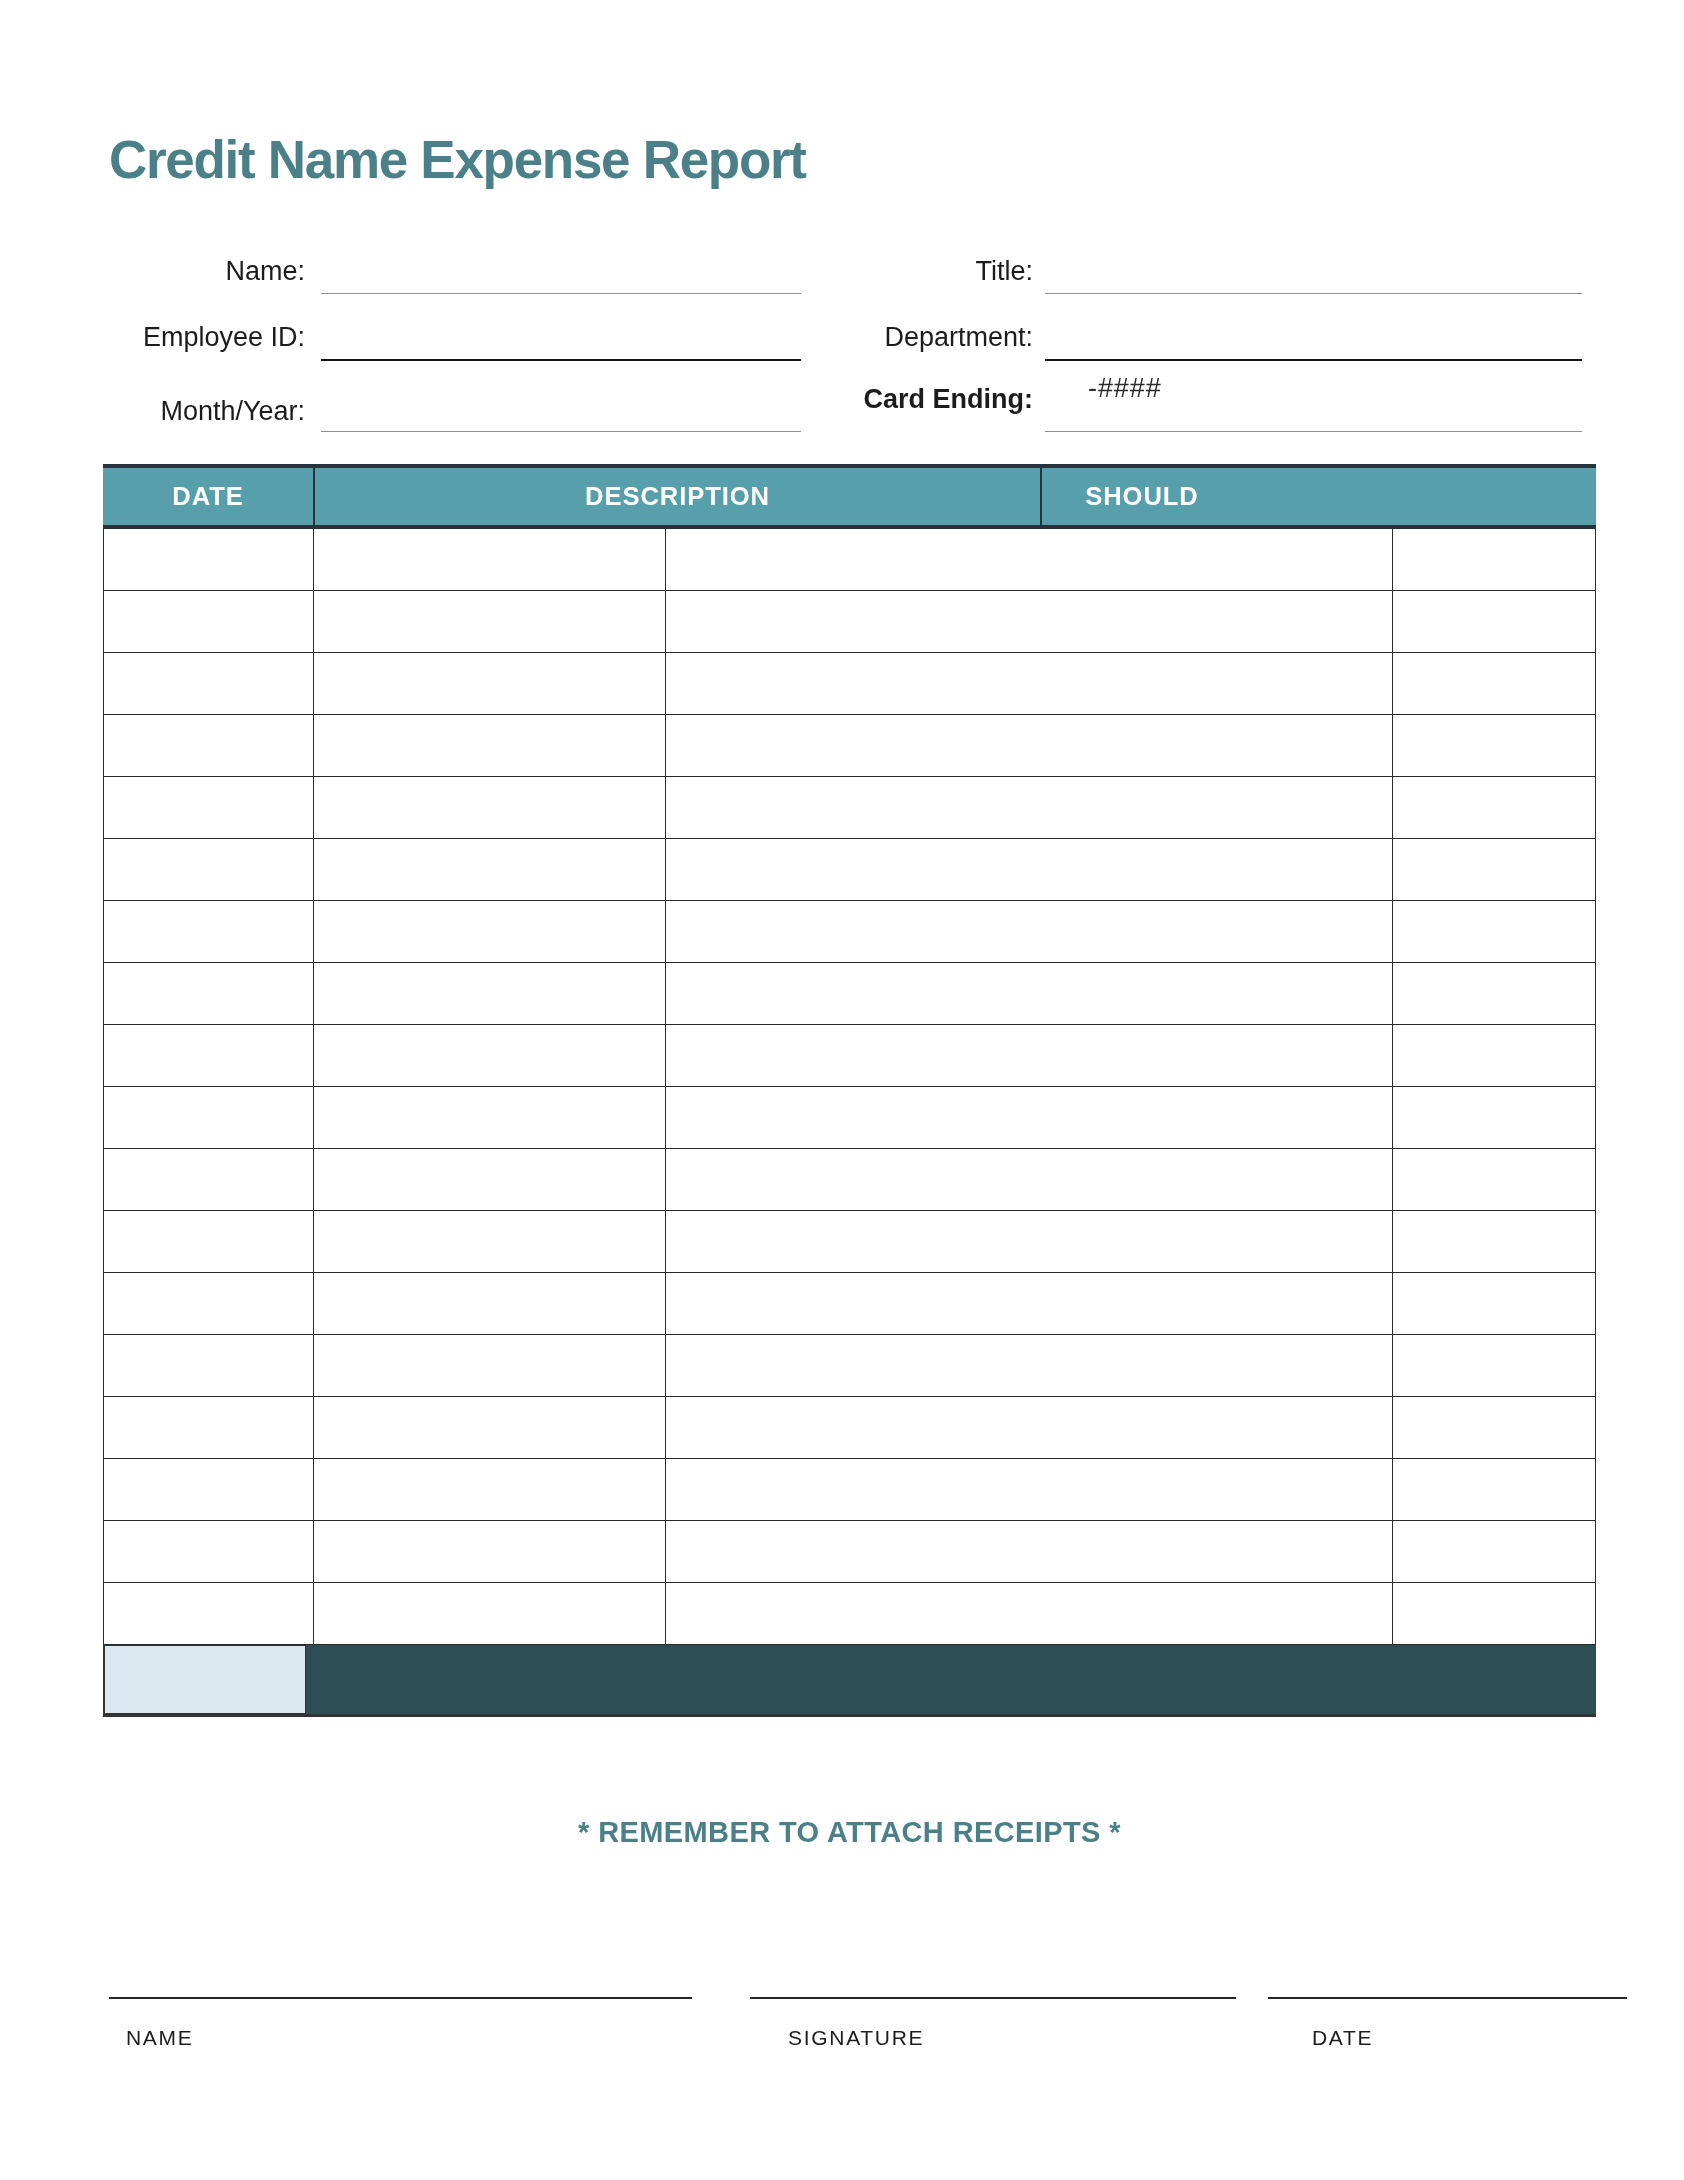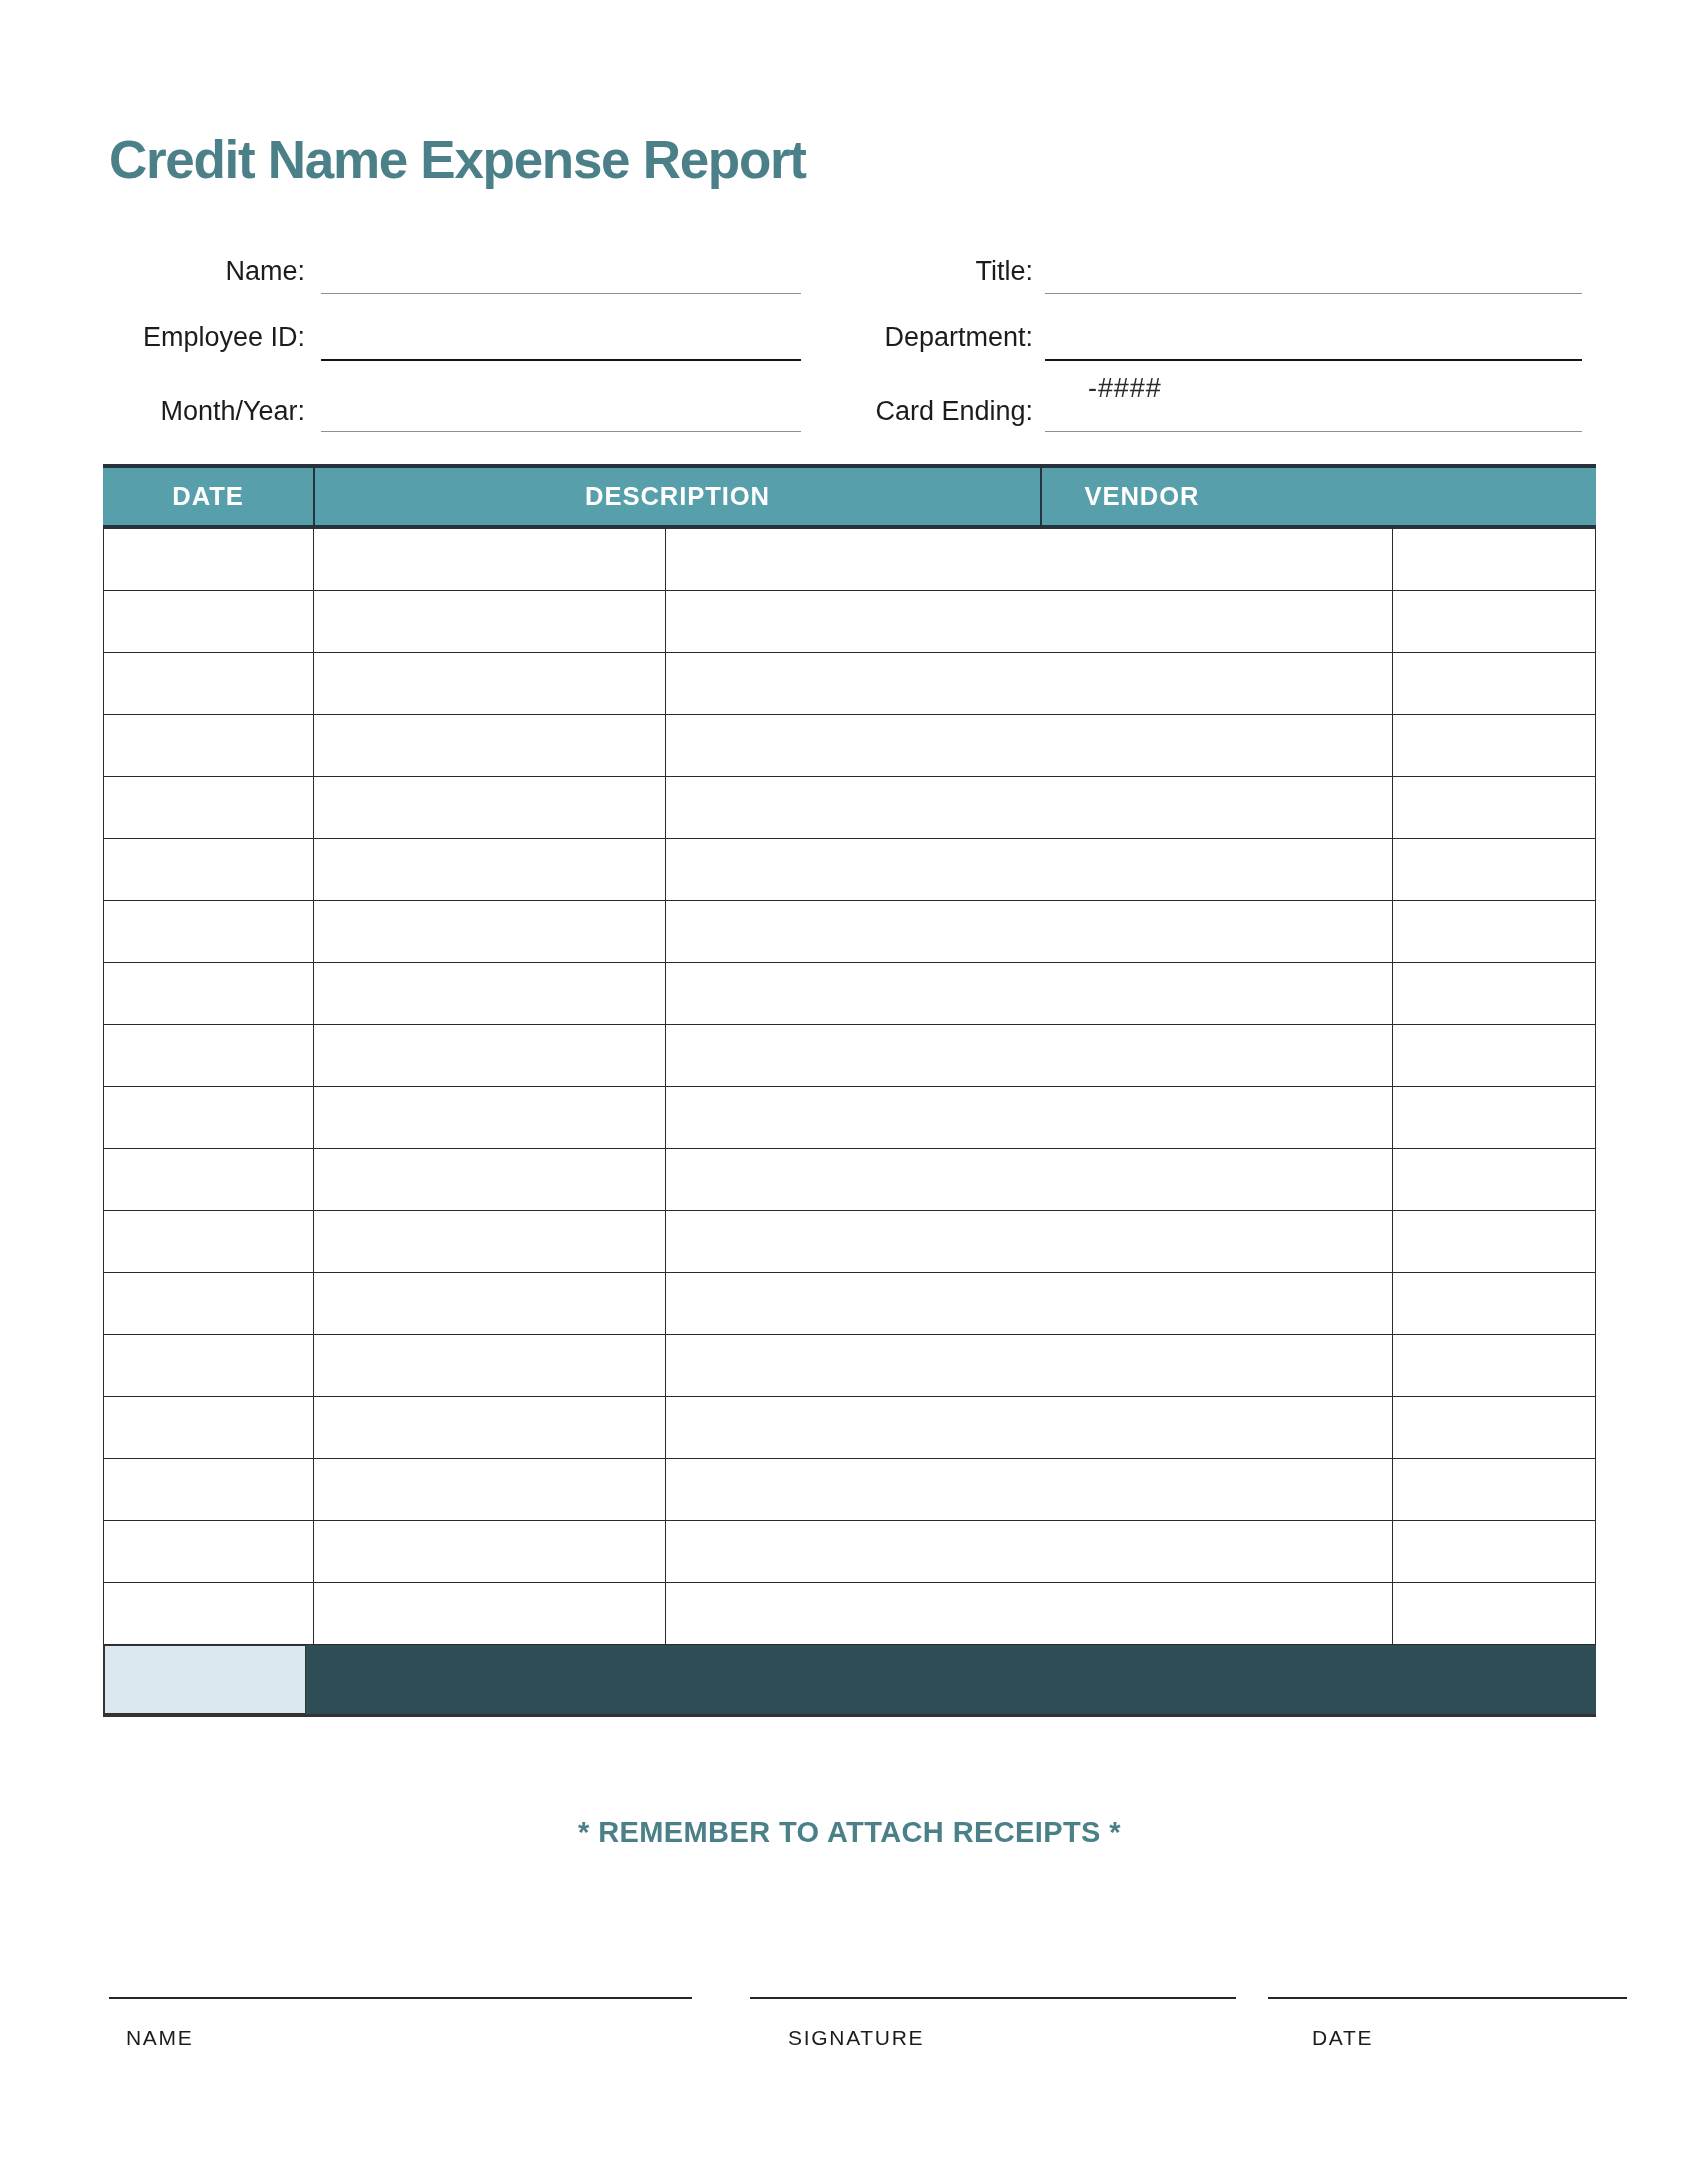--- a/index.html
+++ b/index.html
@@ -115,29 +115,29 @@
 
   <div class="f-label" style="left:66px;top:396px;">Month/Year:</div>
   <div class="f-line line-gray" style="left:321px;top:431px;width:480px;"></div>
 
   <div class="f-label" style="left:794px;top:256px;">Title:</div>
   <div class="f-line line-gray" style="left:1045px;top:293px;width:537px;"></div>
 
   <div class="f-label" style="left:794px;top:322px;">Department:</div>
   <div class="f-line line-black" style="left:1045px;top:359px;width:537px;"></div>
 
-  <div class="f-label" style="left:794px;top:396px;">Card Ending:</div>
+  <div class="f-label" style="left:794px;top:384px;font-weight:bold;">Card Ending:</div>
   <div class="f-placeholder" style="left:1088px;top:373px;">-####</div>
   <div class="f-line line-gray" style="left:1045px;top:431px;width:537px;"></div>
 
   <div class="etable">
     <div class="thead">
       <div class="hcell c0">DATE</div>
       <div class="hcell c2">DESCRIPTION</div>
-      <div class="hcell c3">VENDOR</div>
+      <div class="hcell c3">SHOULD</div>
     </div>
     <div class="tbody">
         <div class="trow">
           <div class="tcell c0"></div>
           <div class="tcell c1"></div>
           <div class="tcell c2"></div>
           <div class="tcell c3"></div>
         </div>
         <div class="trow">
           <div class="tcell c0"></div>

